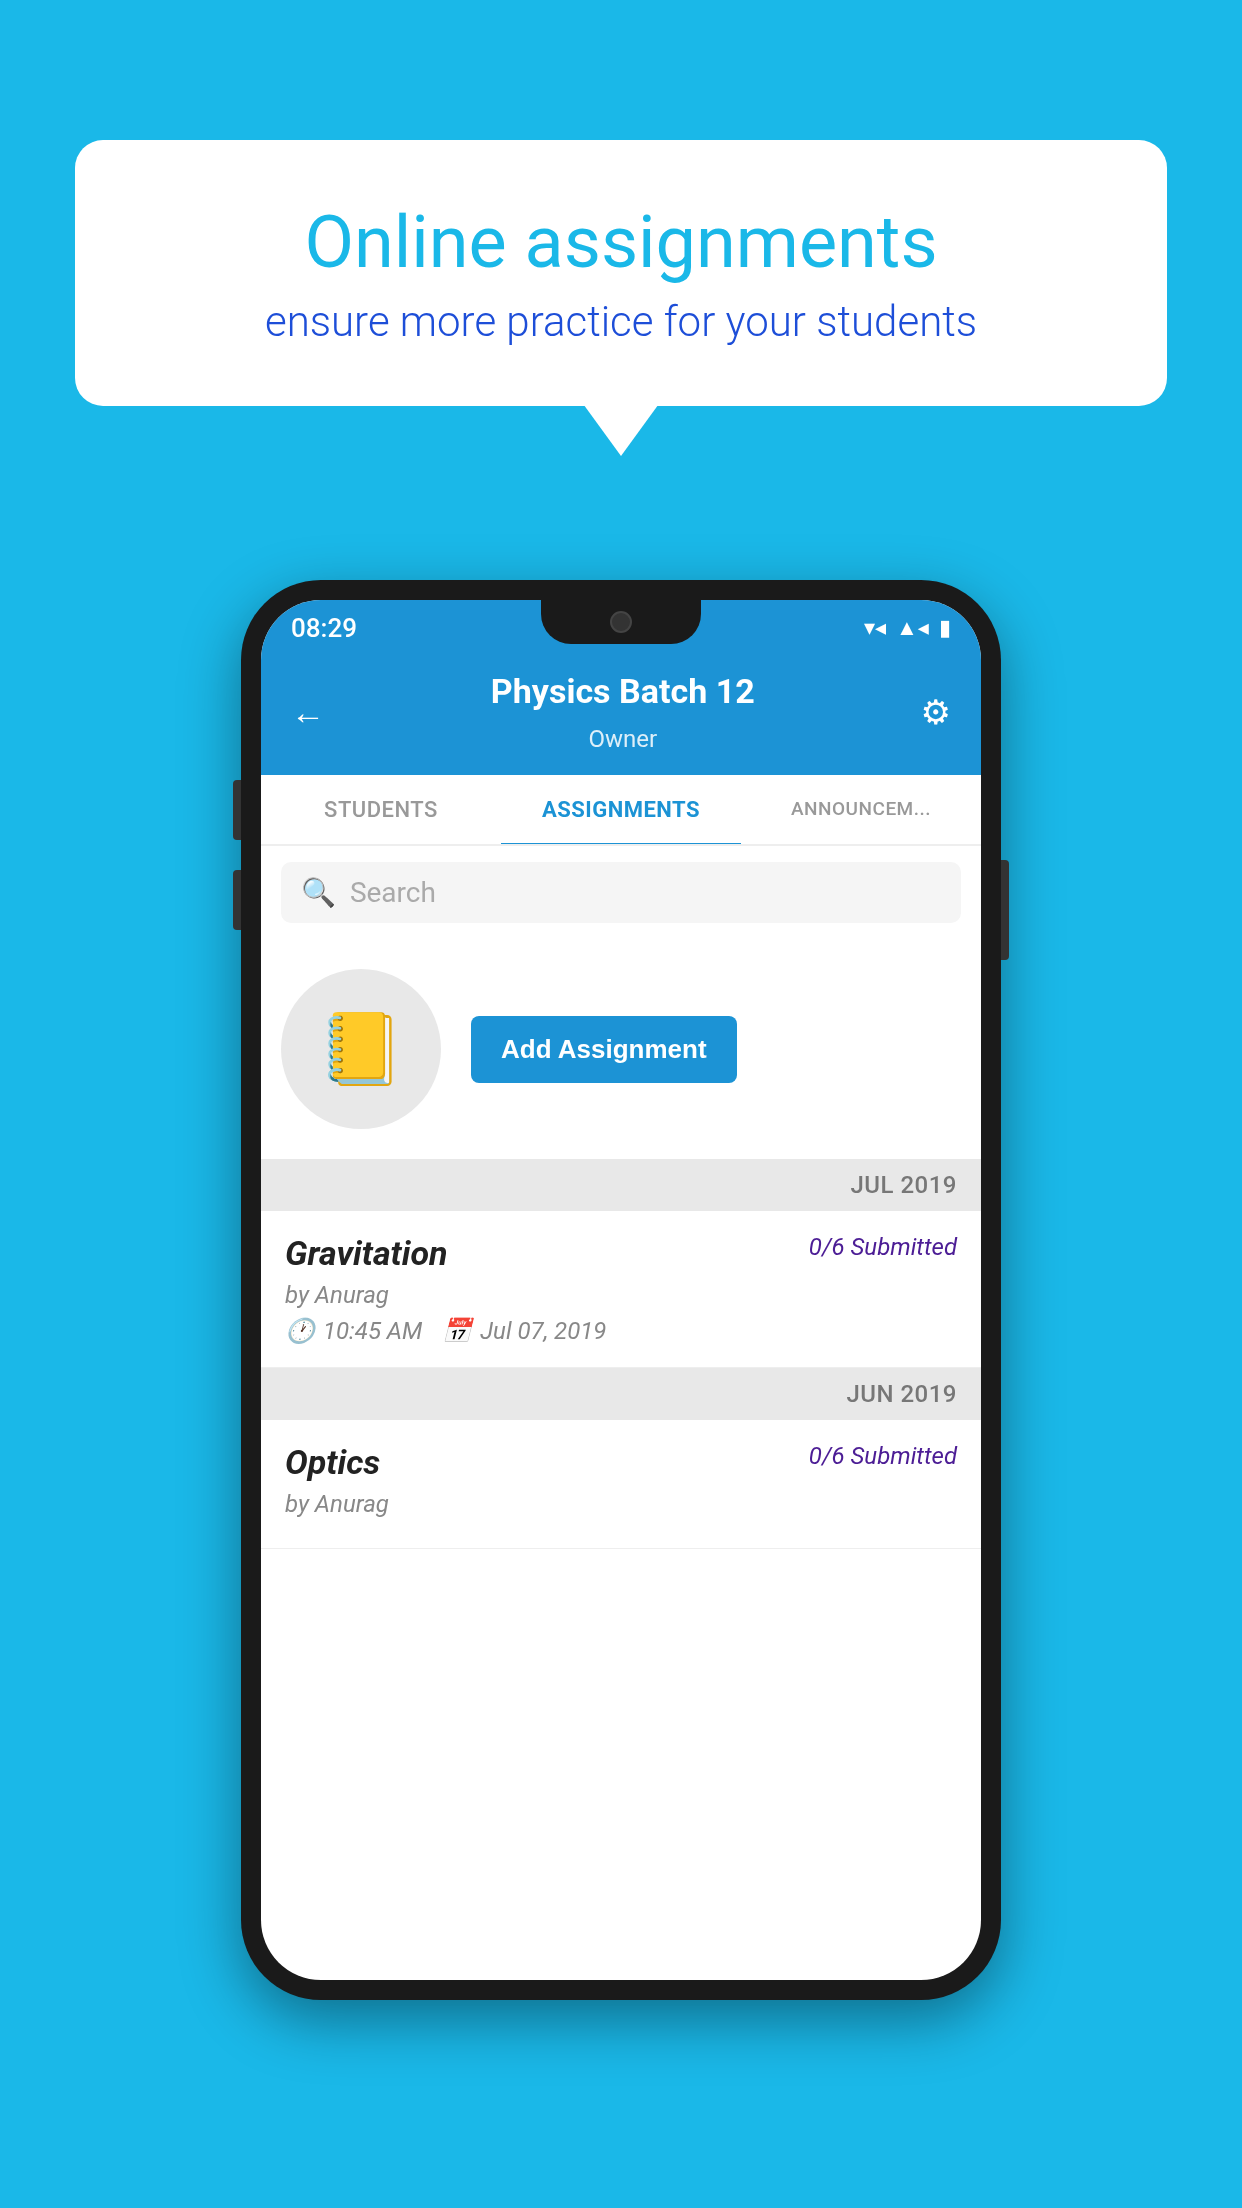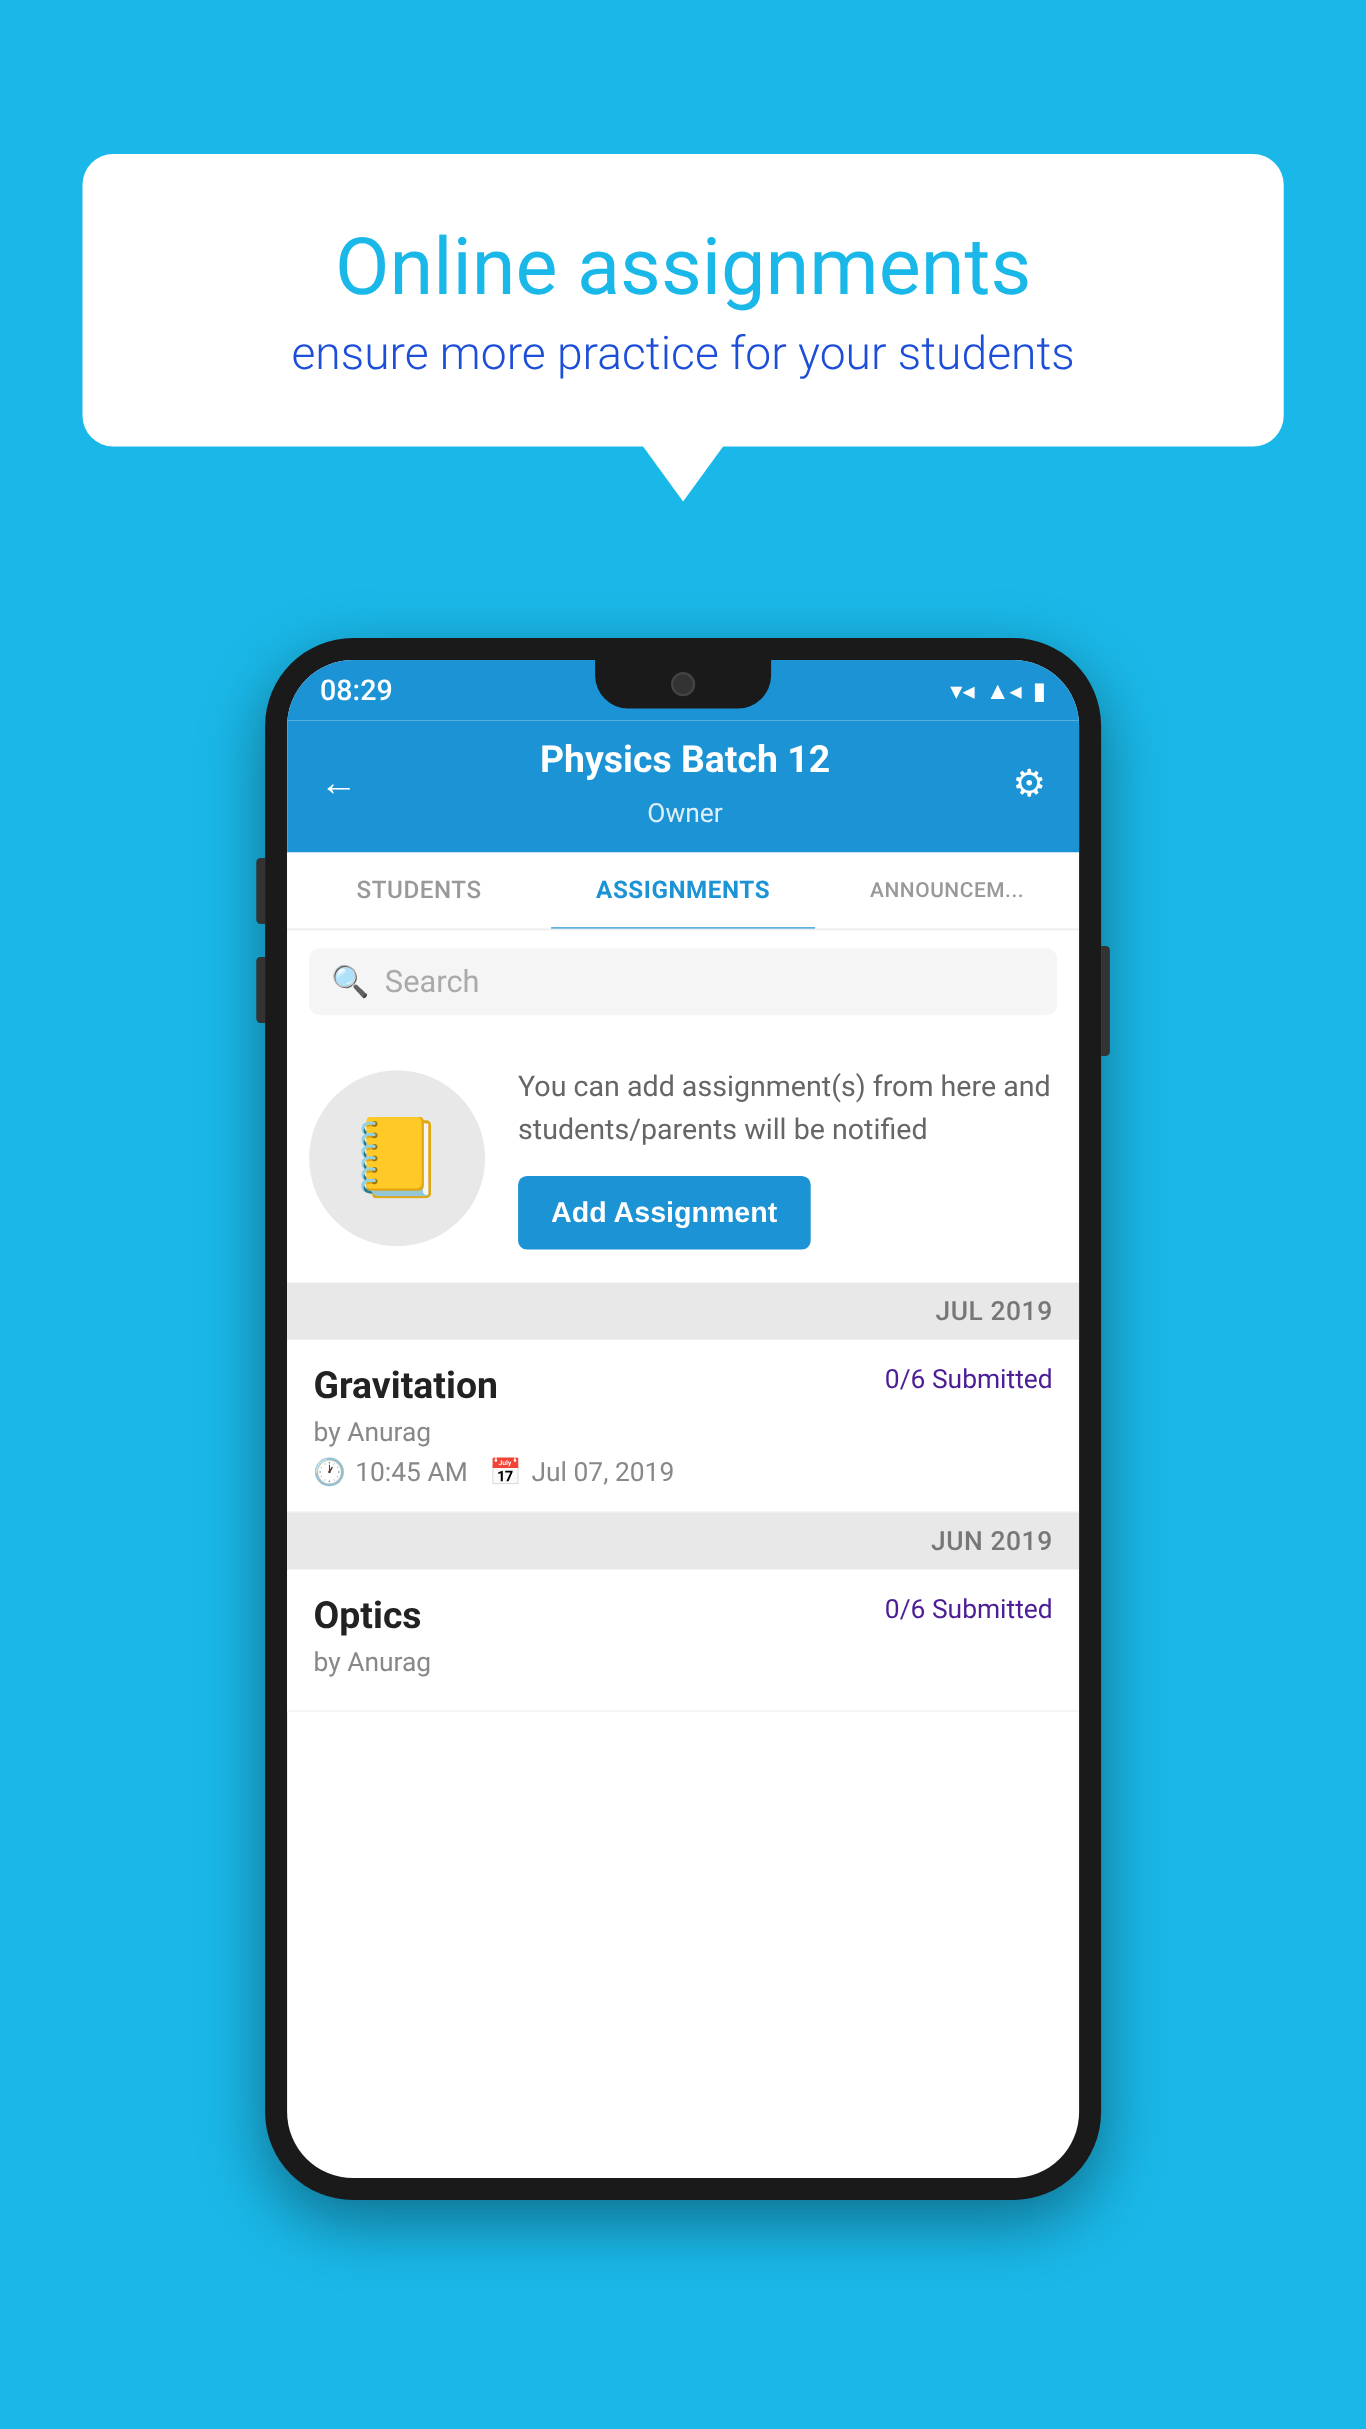--- a/index.html
+++ b/index.html
@@ -284,20 +284,21 @@
       font-weight: 500;
       letter-spacing: 0.5px;
       text-align: right;
     }
 
     
     .assignment-item {
       background: white;
       padding: 22px 24px;
       border-bottom: 1px solid #eee;
+      font-style: italic;
     }
 
     .assignment-header {
       display: flex;
       justify-content: space-between;
       align-items: flex-start;
       margin-bottom: 8px;
     }
 
     .assignment-title {
@@ -417,21 +418,20 @@
           <span class="search-icon-svg">🔍</span>
           <span class="search-input-text">Search</span>
         </div>
       </div>
 
       <div class="empty-state">
         <div class="empty-icon-circle">
           <span class="notebook-icon">📒</span>
         </div>
         <div class="empty-state-content">
-          <div class="empty-state-text">You can add assignment(s) from here and students/parents will be notified</div>
           <button class="add-assignment-btn">Add Assignment</button>
         </div>
       </div>
 
       <div class="month-separator">
         <span>JUL 2019</span>
       </div>
 
       <div class="assignment-item">
         <div class="assignment-header">

